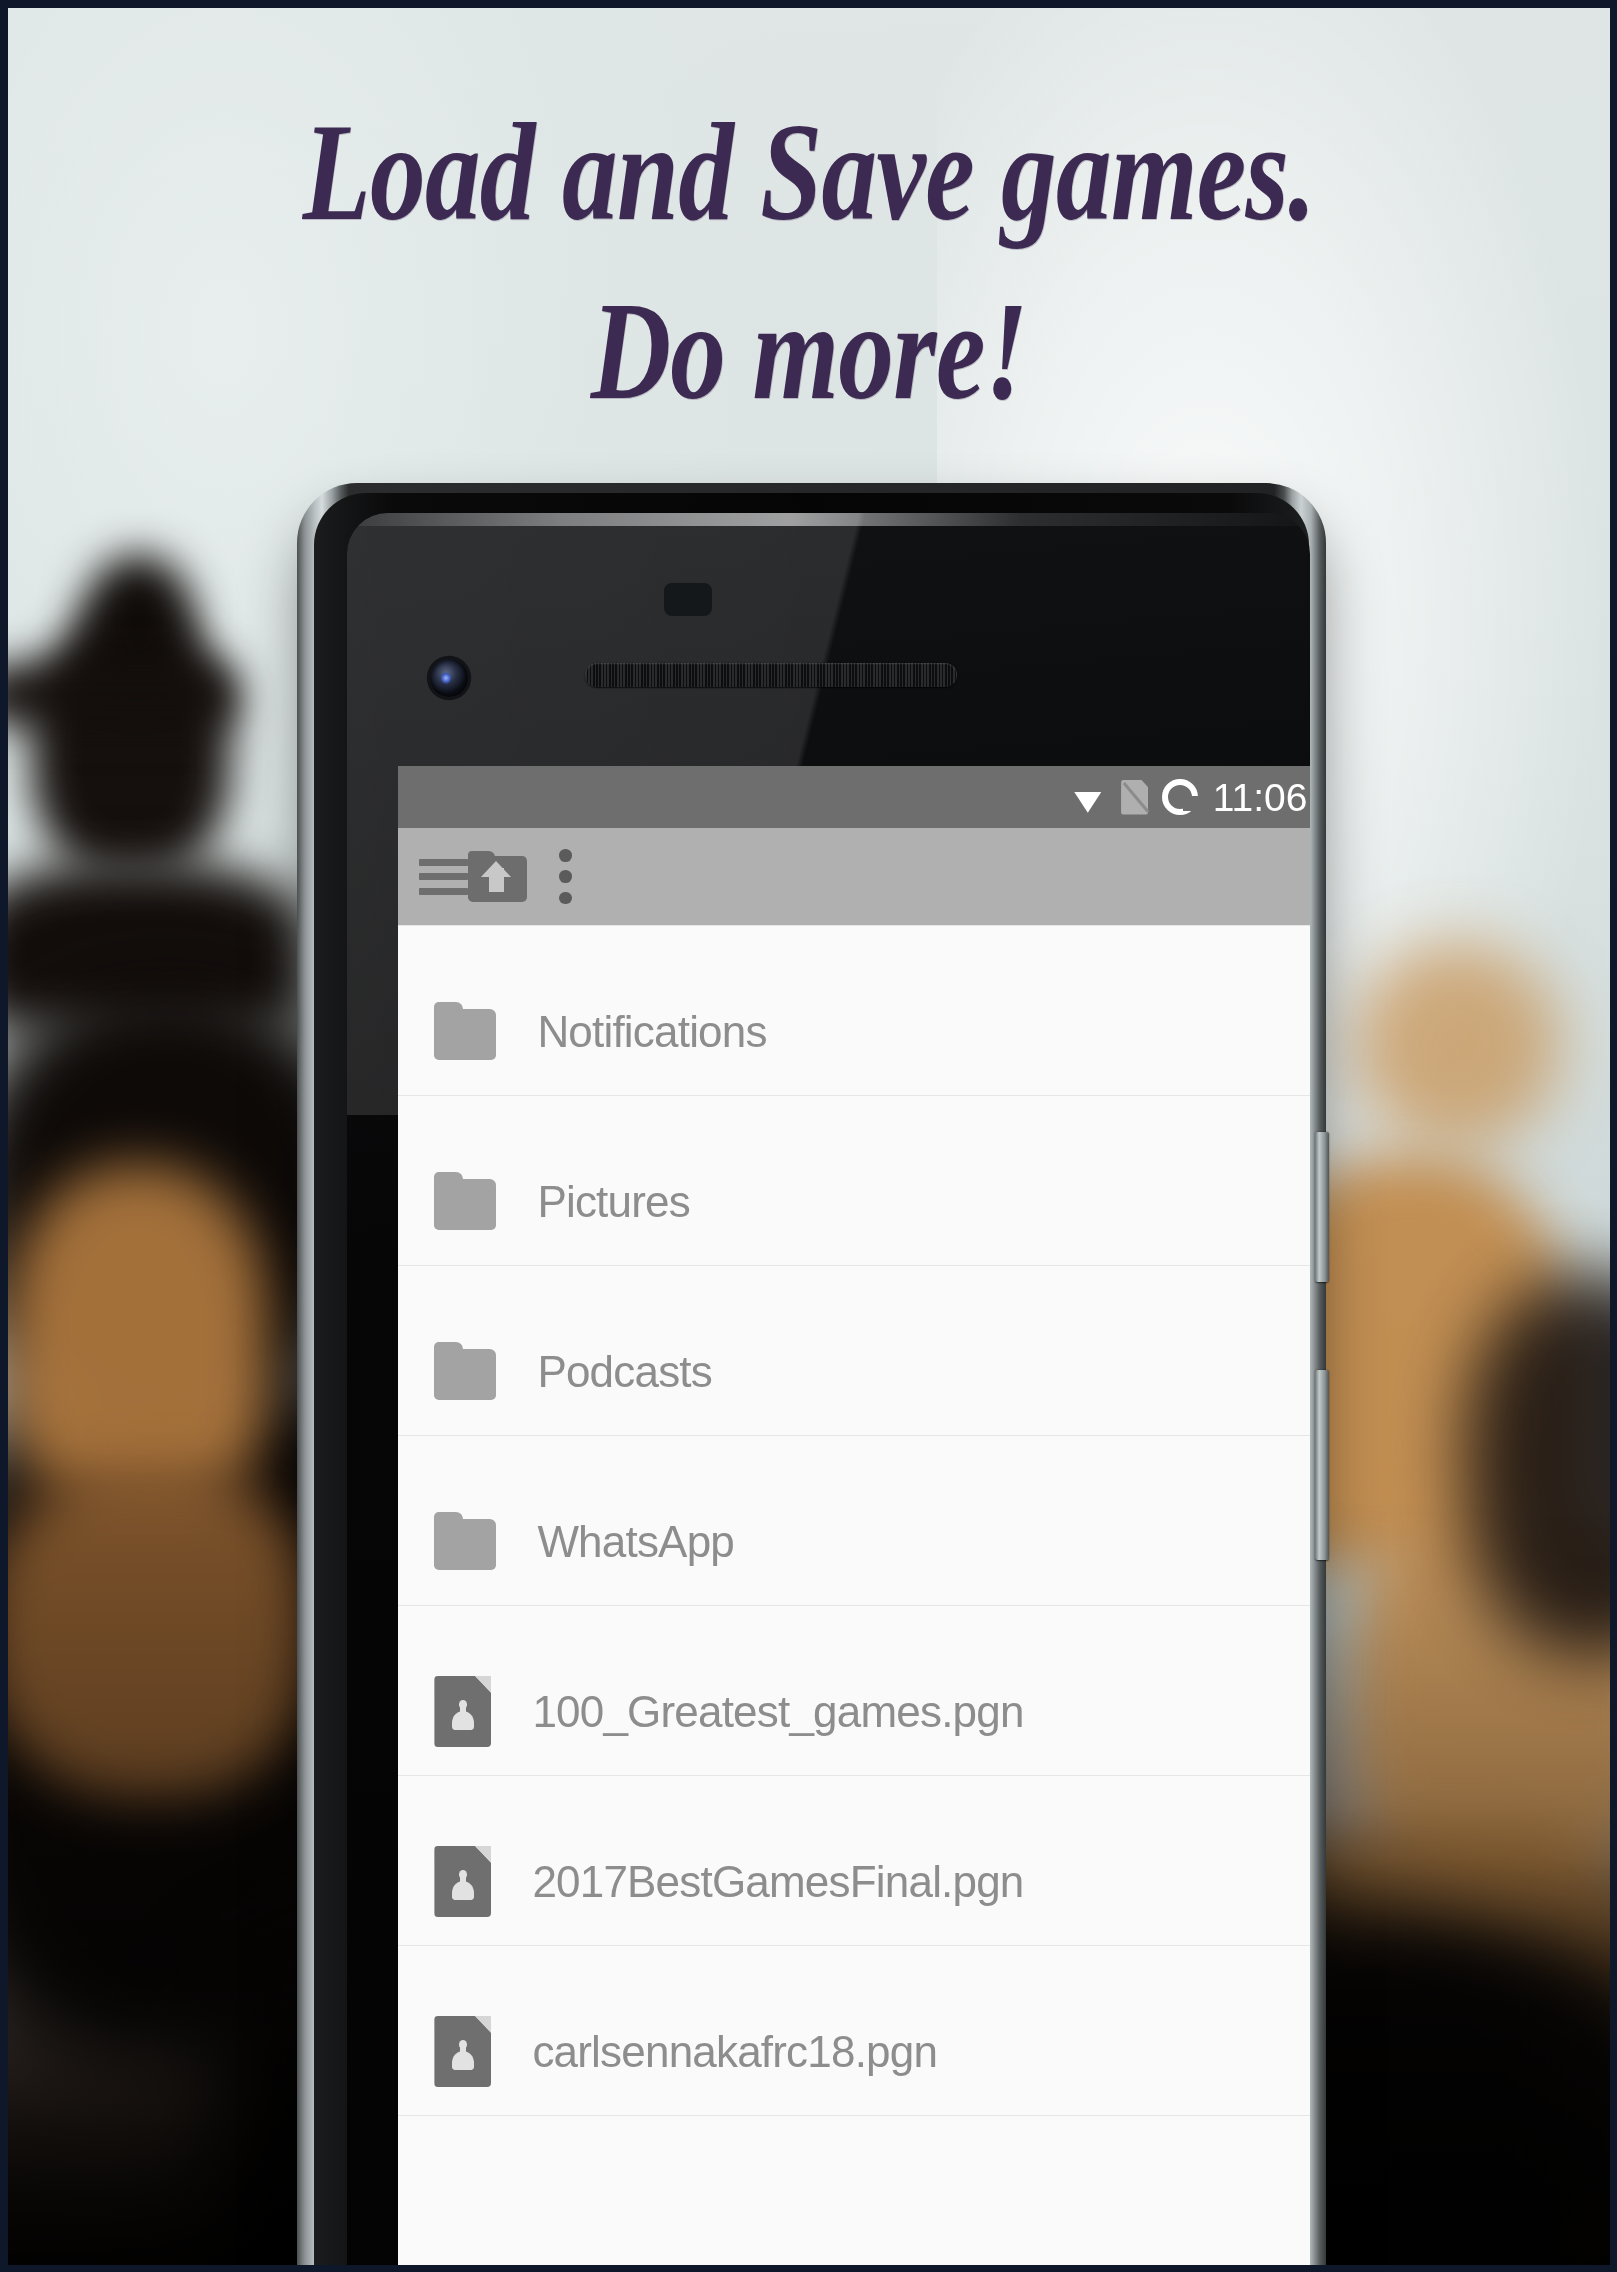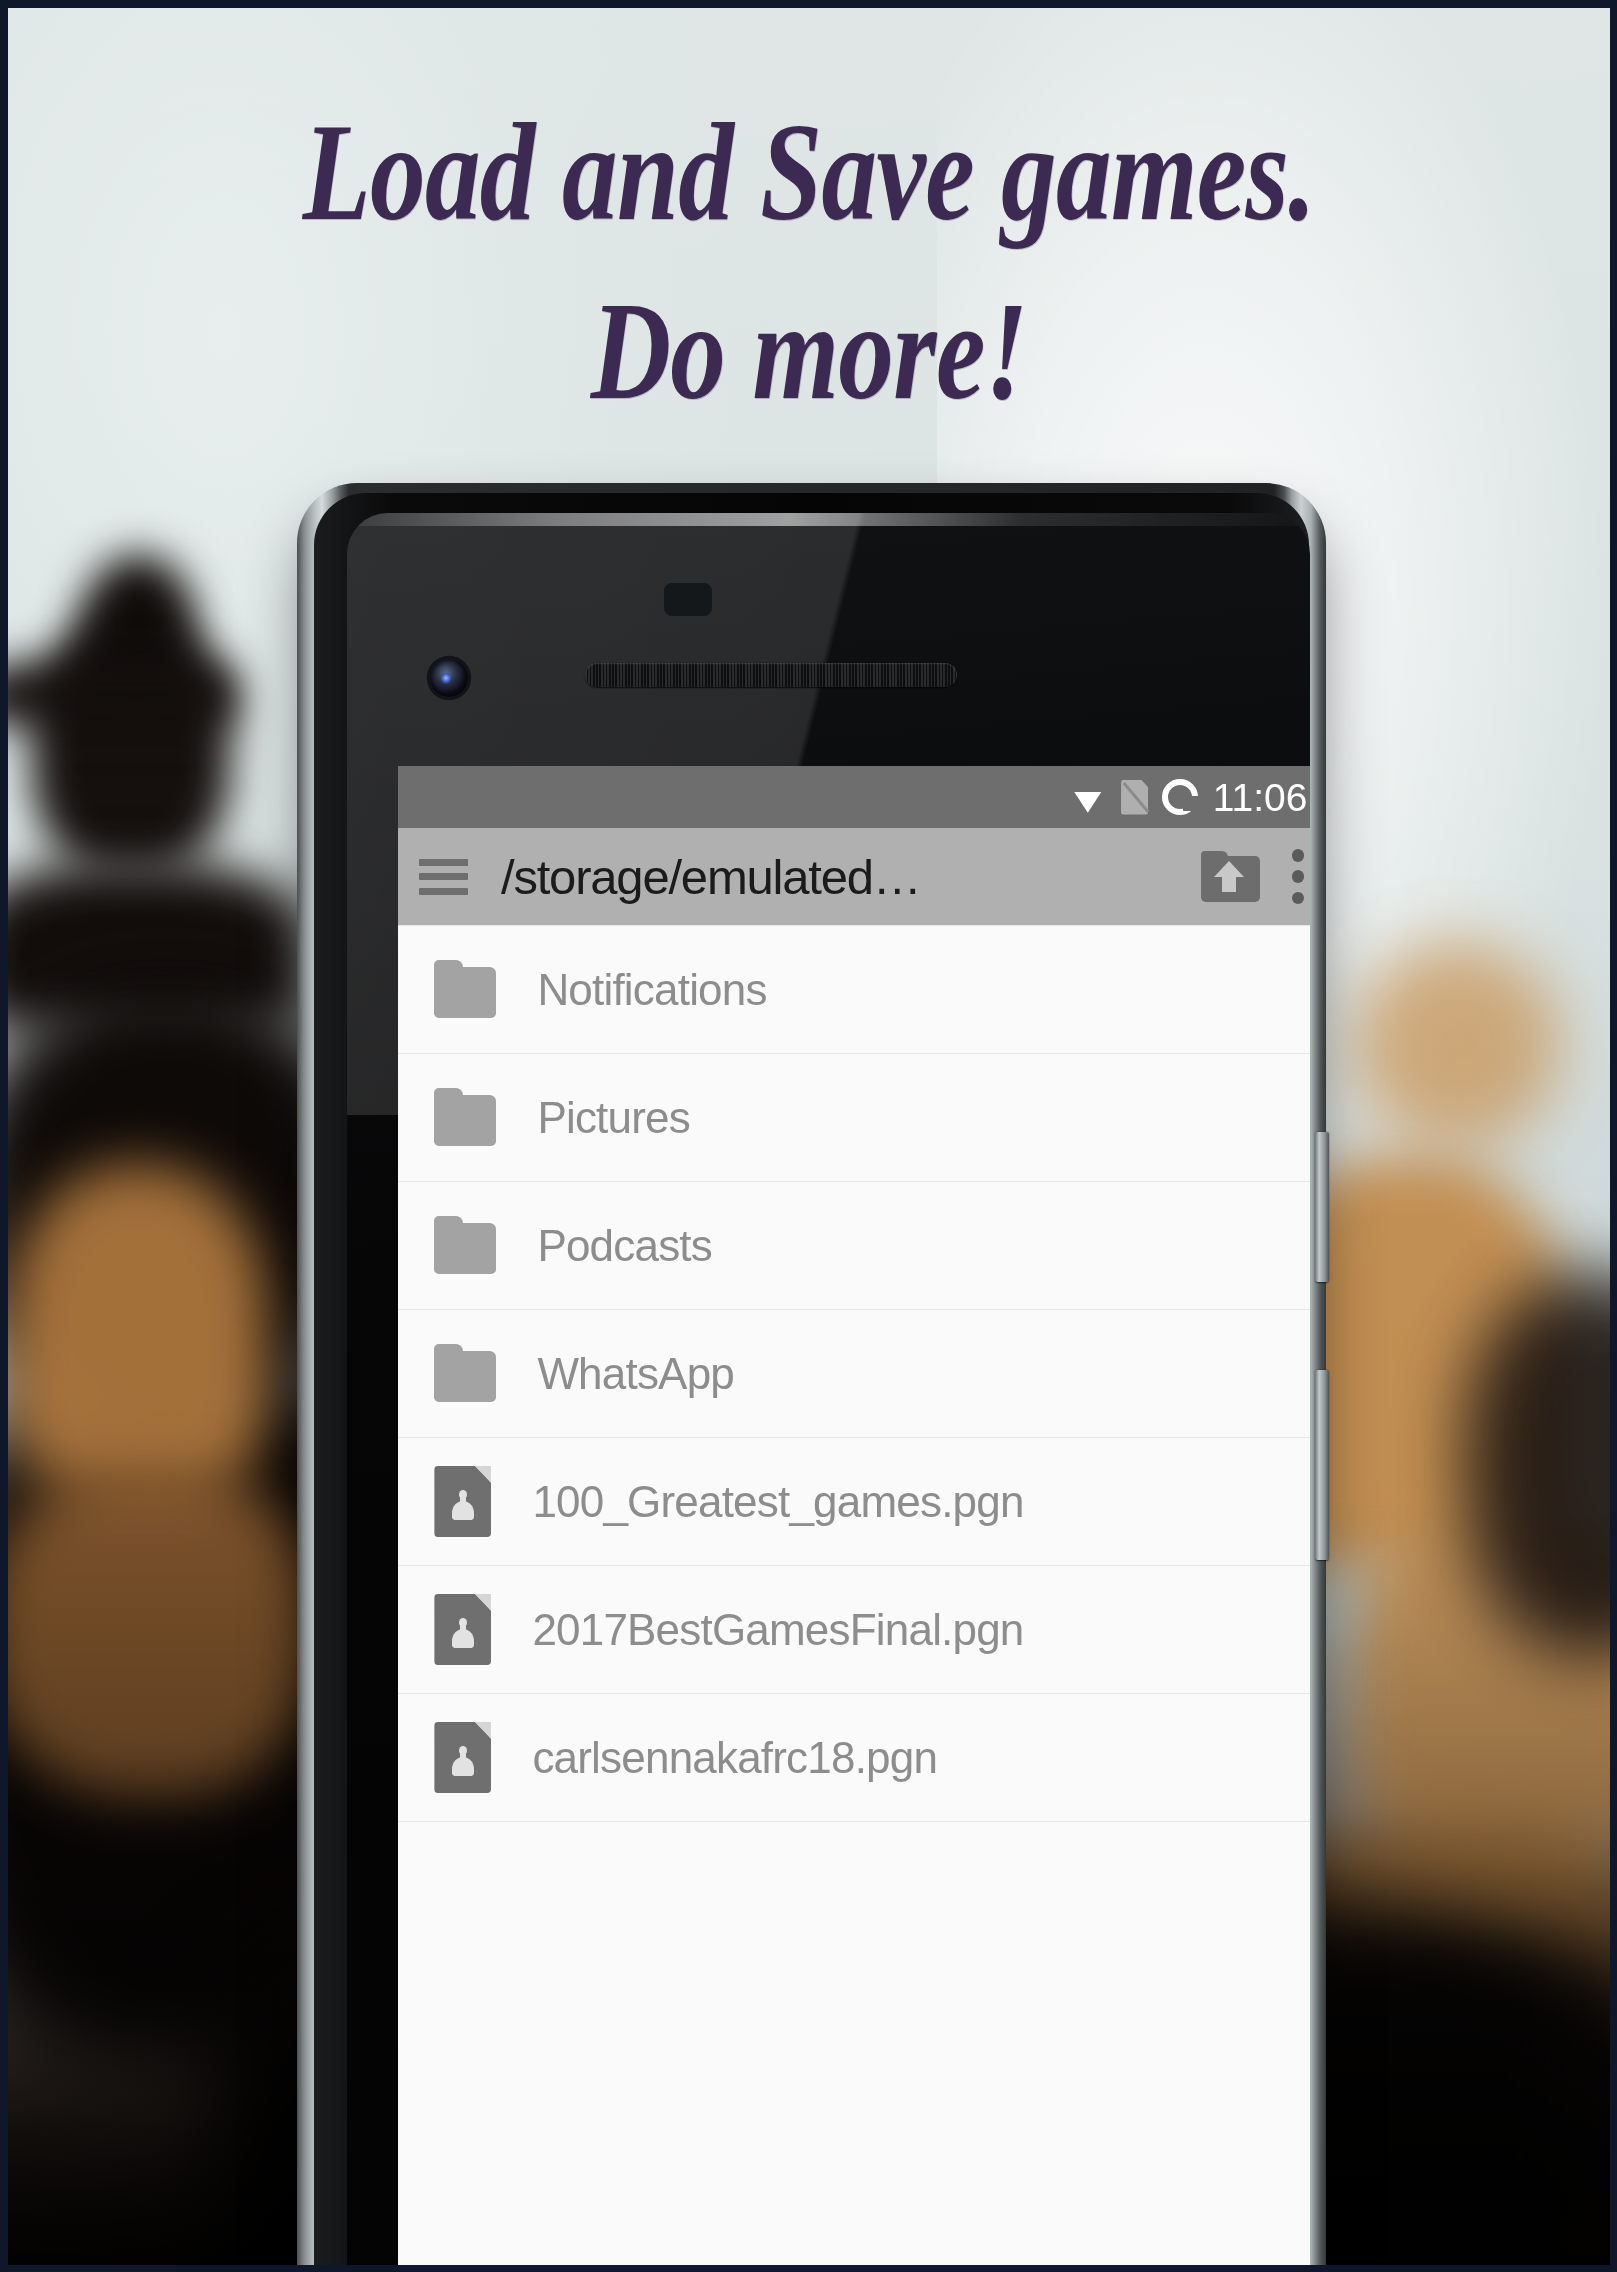--- a/index.html
+++ b/index.html
@@ -109,21 +109,21 @@
   .tb-up{width:59px;height:51px;position:relative;flex:0 0 auto;margin-right:32px;cursor:pointer;}
   .tb-up .fold{position:absolute;left:0;top:4.8px;width:59px;height:46px;background:#6d6d6d;border-radius:4.8px;}
   .tb-up .tab{position:absolute;left:0;top:0px;width:27px;height:11px;background:#6d6d6d;border-radius:4px 6.3px 0 0;}
   .tb-up .arw{position:absolute;left:21.4px;top:17.4px;width:14.3px;height:24px;background:#c8c8c8;}
   .tb-up .arwh{position:absolute;left:13.5px;top:10.3px;width:0;height:0;border-left:15px solid transparent;
     border-right:15px solid transparent;border-bottom:16px solid #c8c8c8;}
   .tb-dots{width:14.3px;display:flex;flex-direction:column;gap:8.7px;flex:0 0 auto;cursor:pointer;margin-right:4.8px;}
   .tb-dots i{width:12.7px;height:12.7px;border-radius:50%;background:#5b5b5b;display:block;}
 
   .filelist{position:relative;background:#fafafa;}
-  .row{position:relative;height:127px;display:flex;align-items:center;padding-left:36px;border-bottom:1.6px solid #e6e6e6;background:#fafafa;}
+  .row{position:relative;height:127px;display:flex;align-items:center;padding-left:36px;border-bottom:1.6px solid #e6e6e6;background:#fafafa;margin-top:42px;}
   .row:first-child{height:62px;margin-top:-62px;}
   .row .label{margin-left:41px;color:#8d8d8d;font-size:44px;font-weight:400;letter-spacing:-0.8px;
     font-family:"Liberation Sans", sans-serif;white-space:nowrap;}
 
   .ic-folder{width:62px;height:59px;position:relative;flex:0 0 auto;}
   .ic-folder .tab{position:absolute;left:0;top:0;width:28.5px;height:12.7px;background:#a3a3a3;border-radius:4.8px 7.1px 0 0;}
   .ic-folder .bd{position:absolute;left:0;top:7.1px;width:62px;height:51px;background:#a3a3a3;border-radius:3.2px 6.3px 4.8px 4.8px;}
 
   .ic-pgn{width:57px;height:71px;position:relative;flex:0 0 auto;}
   .ic-pgn .pg{position:absolute;left:0;top:0;width:57px;height:71px;background:#6f6f6f;border-radius:4px;
@@ -207,21 +207,20 @@
               <div class="sb-batt"></div>
               <div class="sb-clock">11:06</div>
             </div>
 
             <div class="toolbar">
               <div class="tb-menu">
                 <i></i>
                   <i></i>
                   <i></i>
               </div>
-              <div class="tb-title">/storage/emulated…</div>
               <div class="tb-up">
                 <div class="tab"></div>
                   <div class="fold"></div>
                 <div class="arw"></div>
                   <div class="arwh"></div>
               </div>
               <div class="tb-dots">
                 <i></i>
                   <i></i>
                   <i></i>

